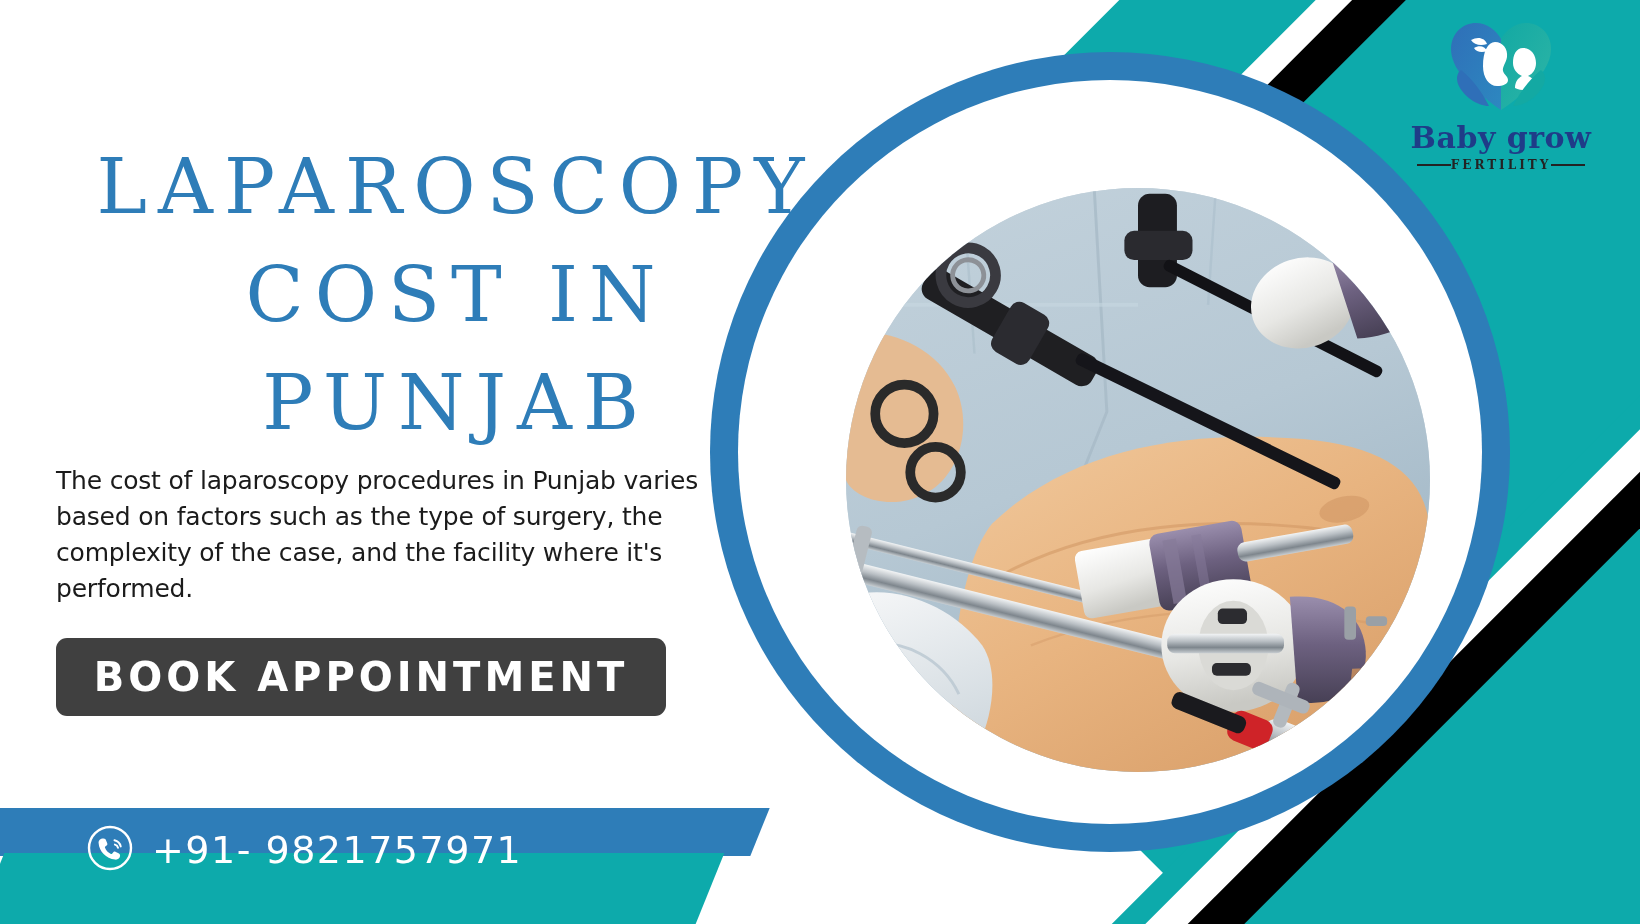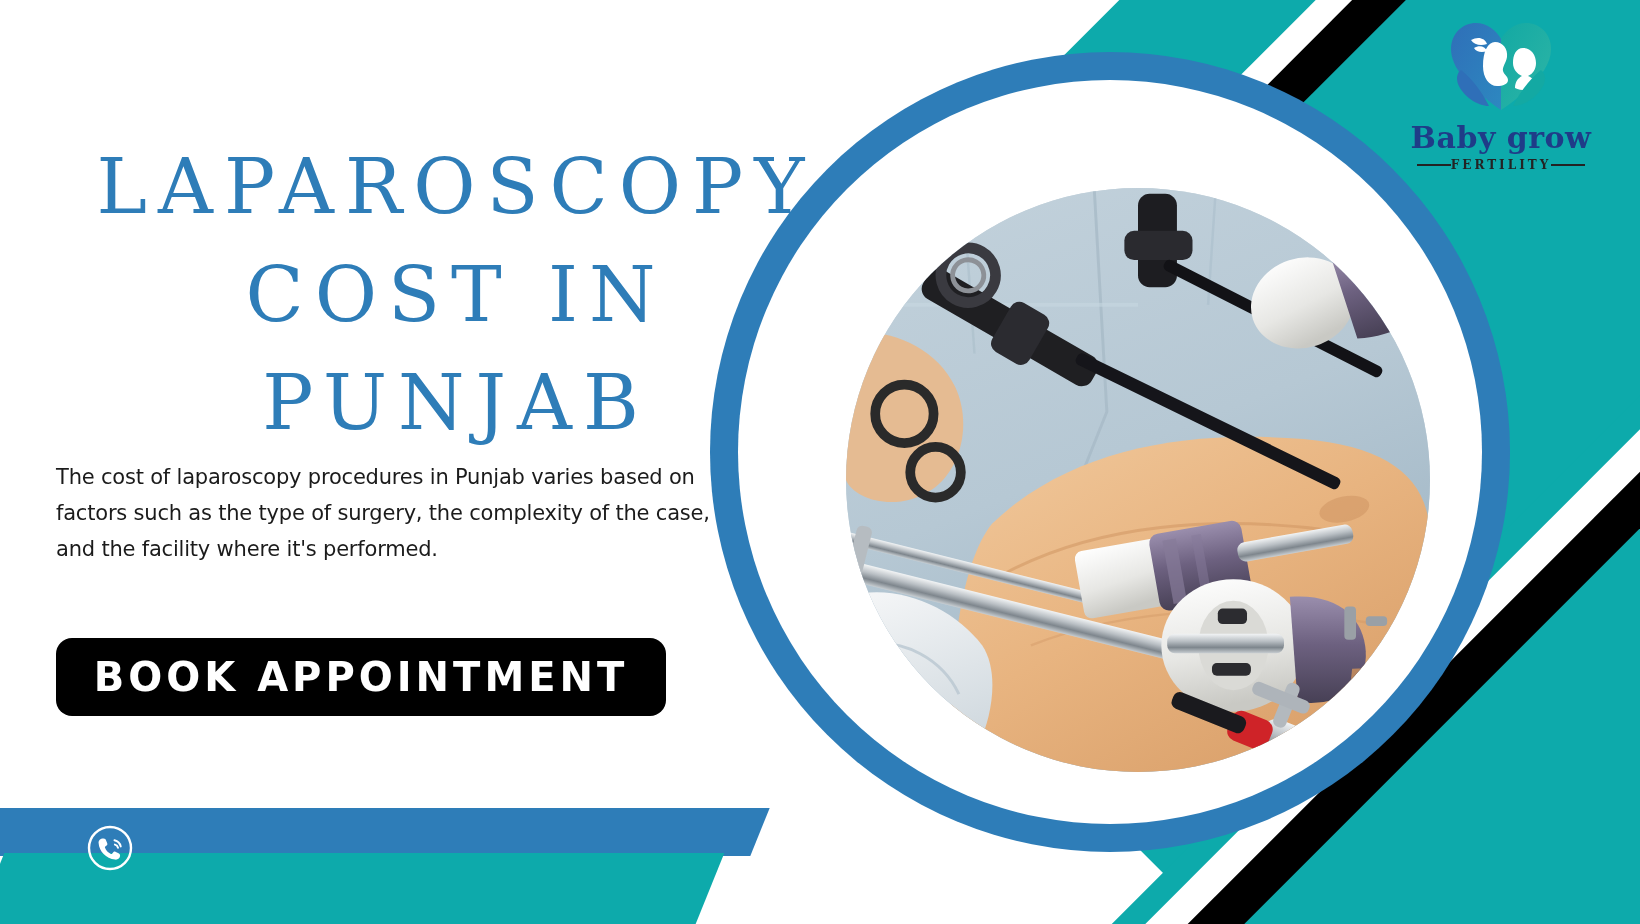--- a/index.html
+++ b/index.html
@@ -130,33 +130,33 @@
     white-space: pre-line;
     text-align: center;
   }
   .subtext {
     position: absolute;
     left: 56px;
     top: 438px;
     width: 680px;
     color: #1b1b1b;
     font-family: "DejaVu Sans", "Liberation Sans", sans-serif;
-    font-size: 21px;
+    font-size: 25px;
     line-height: 36px;
     letter-spacing: -0.2px;
   }
   .cta-button {
     position: absolute;
     left: 56px;
     top: 638px;
     width: 610px;
     height: 78px;
     border: none;
-    border-radius: 16px;
-    background: #000000;
+    border-radius: 11px;
+    background: #404040;
     color: #ffffff;
     font-family: "DejaVu Sans", "Liberation Sans", sans-serif;
     font-weight: bold;
     font-size: 40px;
     letter-spacing: 4px;
     text-transform: uppercase;
     cursor: pointer;
     padding: 0;
     line-height: 78px;
     text-align: center;
@@ -380,20 +380,21 @@
 
   <div class="phone-wrap">
     <span class="phone-icon">
       <svg width="48" height="48" viewBox="0 0 48 48" aria-hidden="true">
         <circle cx="24" cy="24" r="21" fill="none" stroke="#ffffff" stroke-width="2.4"></circle>
         <path d="M17.5 14.5 c1.6 0 2.2 0.9 2.7 2.2 l1 2.6 c0.4 1 0.2 1.7 -0.6 2.3 l-1.3 1 c-0.4 0.3 -0.5 0.7 -0.3 1.2 c1.1 2.8 3.2 5 5.9 6.2 c0.5 0.2 0.9 0.1 1.2 -0.3 l1 -1.3 c0.6 -0.8 1.3 -1 2.3 -0.6 l2.6 1.1 c1.3 0.5 2.1 1.1 2.1 2.6 c0 2.5 -2.3 4.4 -5 4.1 C19.9 34.4 13.2 27.6 12.6 19 c-0.2 -2.6 1.6 -4.5 4.9 -4.5 Z" fill="#ffffff"></path>
         <path d="M28.5 16.2 c3.1 0.7 5.5 3.1 6.2 6.2" fill="none" stroke="#ffffff" stroke-width="2" stroke-linecap="round"></path>
         <path d="M28.9 20.6 c1.5 0.4 2.7 1.6 3.1 3.1" fill="none" stroke="#ffffff" stroke-width="2" stroke-linecap="round"></path>
       </svg>
     </span>
+    <span class="phone-number">+91- 9821757971</span>
   </div>
 
   <div class="logo">
     <span class="logo-mark">
       <svg width="112" height="96" viewBox="0 0 112 96" aria-hidden="true">
         <defs>
           <linearGradient id="heartL" x1="0" y1="0" x2="1" y2="1">
             <stop offset="0%" stop-color="#2F6FB8"></stop>
             <stop offset="100%" stop-color="#2D88C0"></stop>
           </linearGradient>

